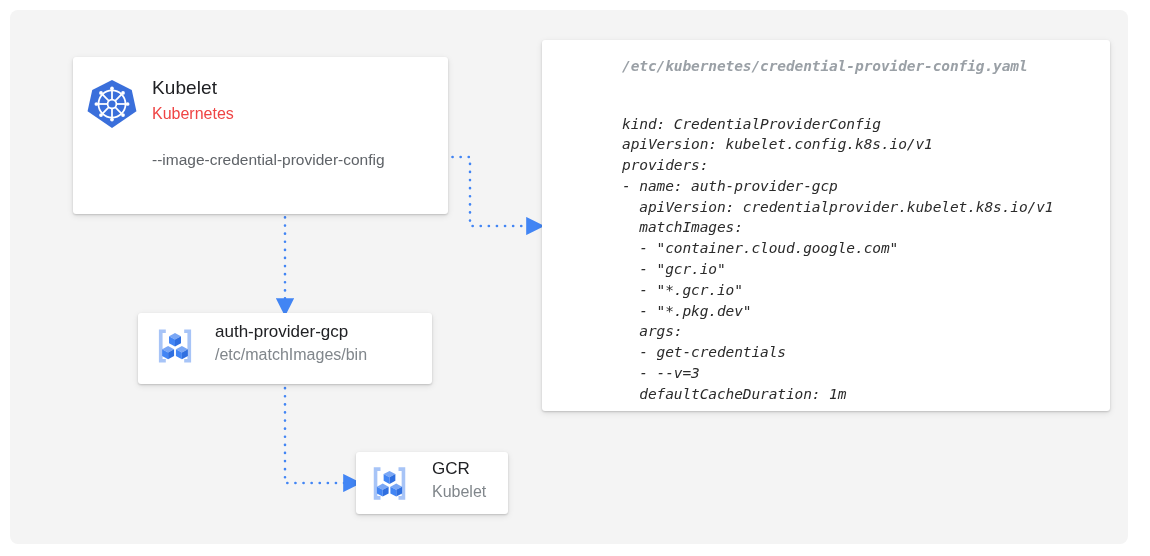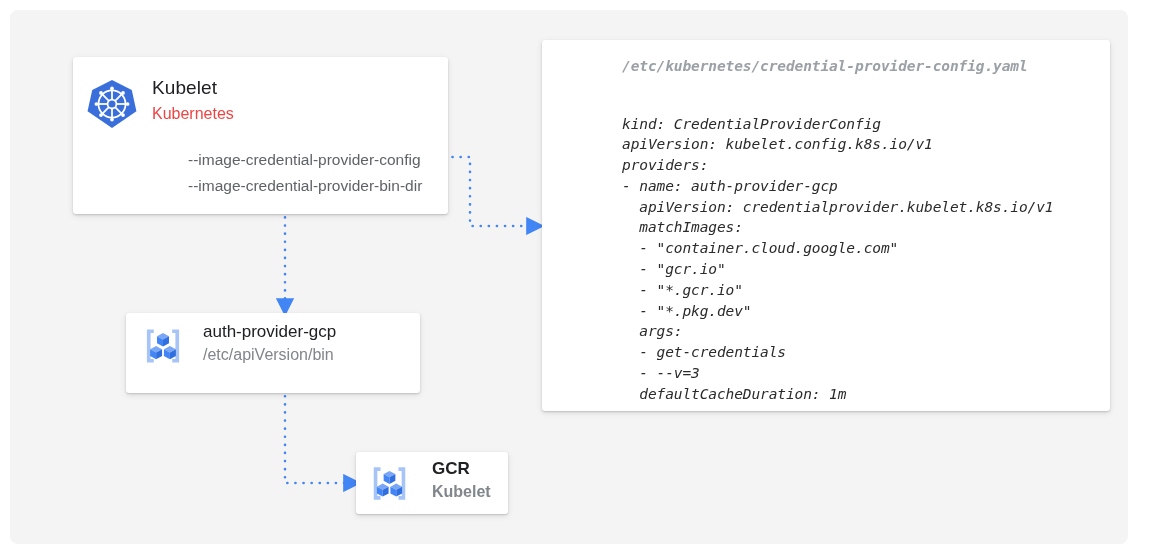--- a/index.html
+++ b/index.html
@@ -80,35 +80,34 @@
     left: 79px;
     top: 48px;
     font-size: 16px;
     color: #ef4444;
     white-space: nowrap;
   }
   #kubelet-card .flag-list {
     position: absolute;
     left: 79px;
     top: 90px;
-    margin-left: 36px;
   }
   #kubelet-card .flag-line {
     font-size: 15.5px;
     color: #5f6368;
     line-height: 26px;
     white-space: nowrap;
   }
 
   
   #auth-provider-card {
-    left: 126px;
+    left: 138px;
     top: 313px;
     width: 294px;
-    height: 80px;
+    height: 71px;
   }
   #auth-provider-card .gcp-icon {
     position: absolute;
     left: 14px;
     top: 10px;
     width: 46px;
     height: 46px;
   }
   #auth-provider-card .card-title {
     position: absolute;
@@ -126,21 +125,20 @@
     color: #80868b;
     white-space: nowrap;
   }
 
   
   #gcr-card {
     left: 356px;
     top: 452px;
     width: 152px;
     height: 62px;
-    font-weight: bold;
   }
   #gcr-card .gcp-icon {
     position: absolute;
     left: 11px;
     top: 9px;
     width: 45px;
     height: 45px;
   }
   #gcr-card .card-title {
     position: absolute;
@@ -239,21 +237,20 @@
         <circle cx="28.8" cy="28.8" r="3.6"></circle>
         <circle cx="71.2" cy="71.2" r="3.6"></circle>
         <circle cx="71.2" cy="28.8" r="3.6"></circle>
         <circle cx="28.8" cy="71.2" r="3.6"></circle>
       </g>
     </svg>
     <div class="card-title">Kubelet</div>
     <div class="card-sub">Kubernetes</div>
     <div class="flag-list">
       <div class="flag-line">--image-credential-provider-config</div>
-      <div class="flag-line">--image-credential-provider-bin-dir</div>
     </div>
   </div>
 
   <div class="card" id="auth-provider-card">
     <svg class="gcp-icon" viewBox="0 0 100 100" xmlns="http://www.w3.org/2000/svg">
       <path d="M30 14 L15 14 L15 86 L30 86 L30 78 L23 78 L23 22 L30 22 Z" fill="#a7c4f7"></path>
       <path d="M70 14 L85 14 L85 86 L70 86 L70 78 L77 78 L77 22 L70 22 Z" fill="#a7c4f7"></path>
       <g>
         <polygon points="50,22 63,29 50,36 37,29" fill="#7aa7f5"></polygon>
         <polygon points="37,29 50,36 50,51 37,44" fill="#4285f4"></polygon>
@@ -264,21 +261,21 @@
         <polygon points="22,57 35,64 35,79 22,72" fill="#4285f4"></polygon>
         <polygon points="48,57 48,72 35,79 35,64" fill="#2f6fe0"></polygon>
       </g>
       <g>
         <polygon points="65,50 78,57 65,64 52,57" fill="#7aa7f5"></polygon>
         <polygon points="52,57 65,64 65,79 52,72" fill="#4285f4"></polygon>
         <polygon points="78,57 78,72 65,79 65,64" fill="#2f6fe0"></polygon>
       </g>
     </svg>
     <div class="card-title">auth-provider-gcp</div>
-    <div class="card-sub">/etc/apiVersion/bin</div>
+    <div class="card-sub">/etc/matchImages/bin</div>
   </div>
 
   <div class="card" id="gcr-card">
     <svg class="gcp-icon" viewBox="0 0 100 100" xmlns="http://www.w3.org/2000/svg">
       <path d="M30 14 L15 14 L15 86 L30 86 L30 78 L23 78 L23 22 L30 22 Z" fill="#a7c4f7"></path>
       <path d="M70 14 L85 14 L85 86 L70 86 L70 78 L77 78 L77 22 L70 22 Z" fill="#a7c4f7"></path>
       <g>
         <polygon points="50,22 63,29 50,36 37,29" fill="#7aa7f5"></polygon>
         <polygon points="37,29 50,36 50,51 37,44" fill="#4285f4"></polygon>
         <polygon points="63,29 63,44 50,51 50,36" fill="#2f6fe0"></polygon>

